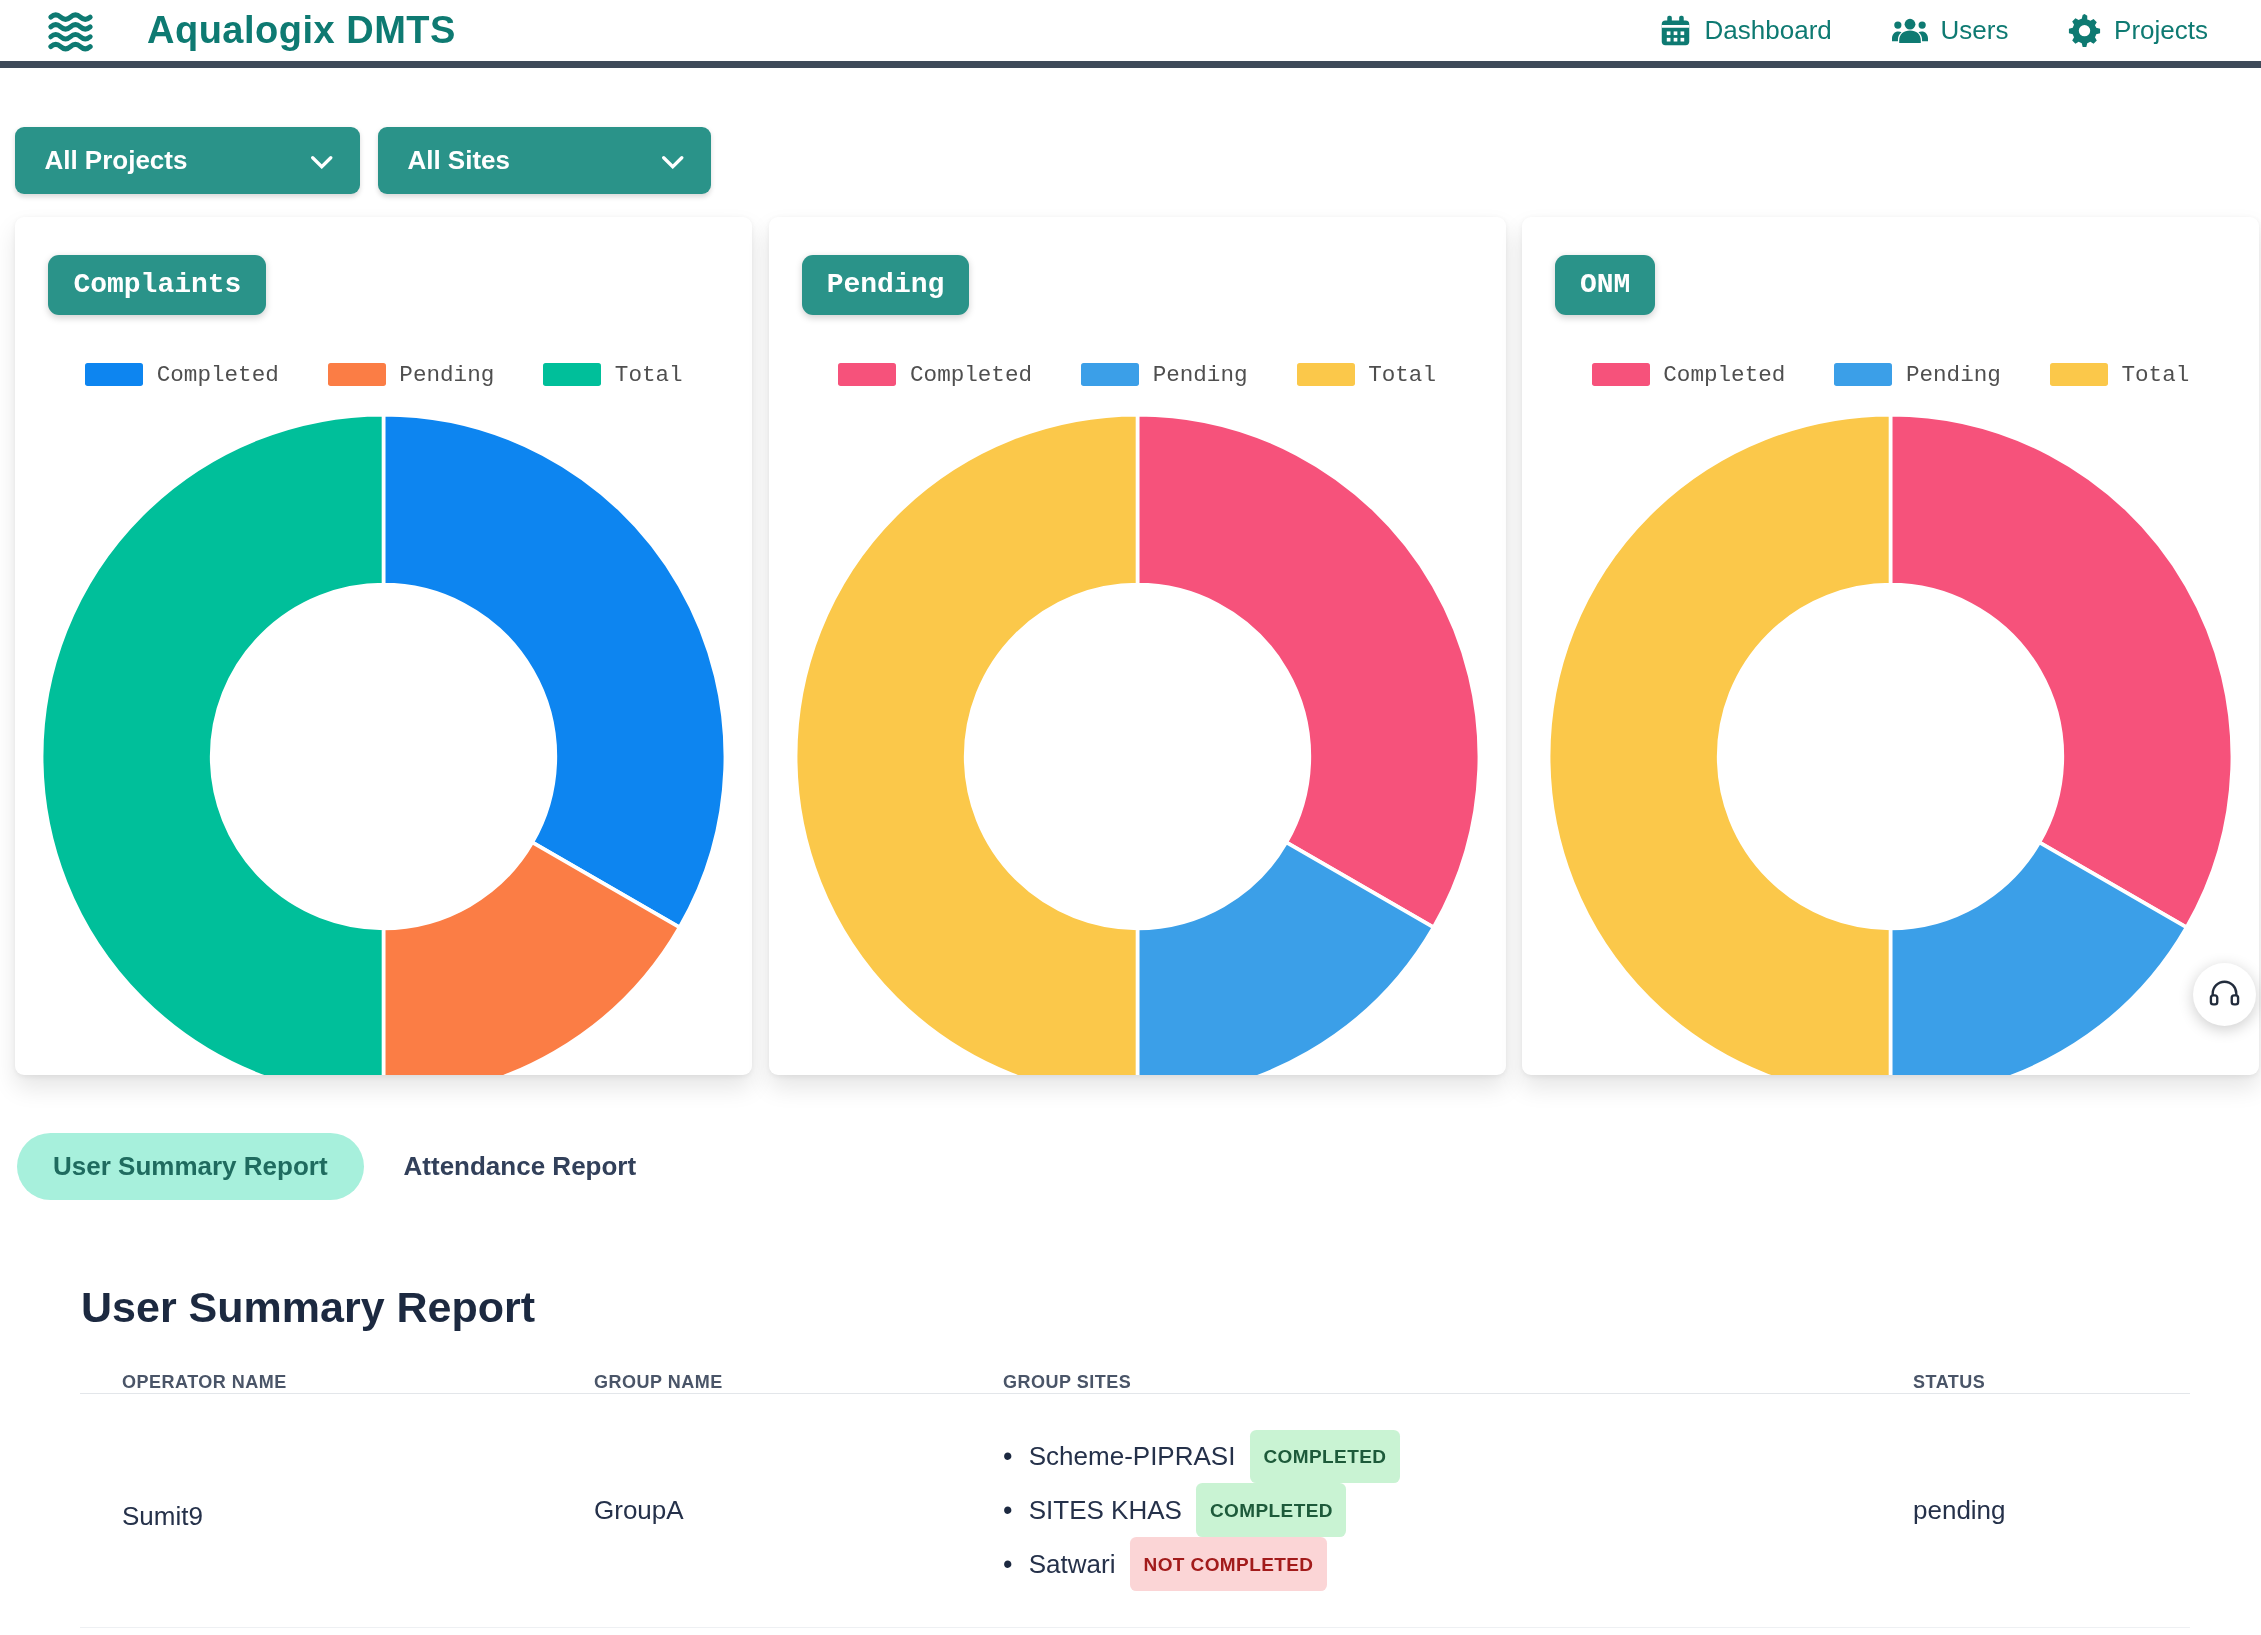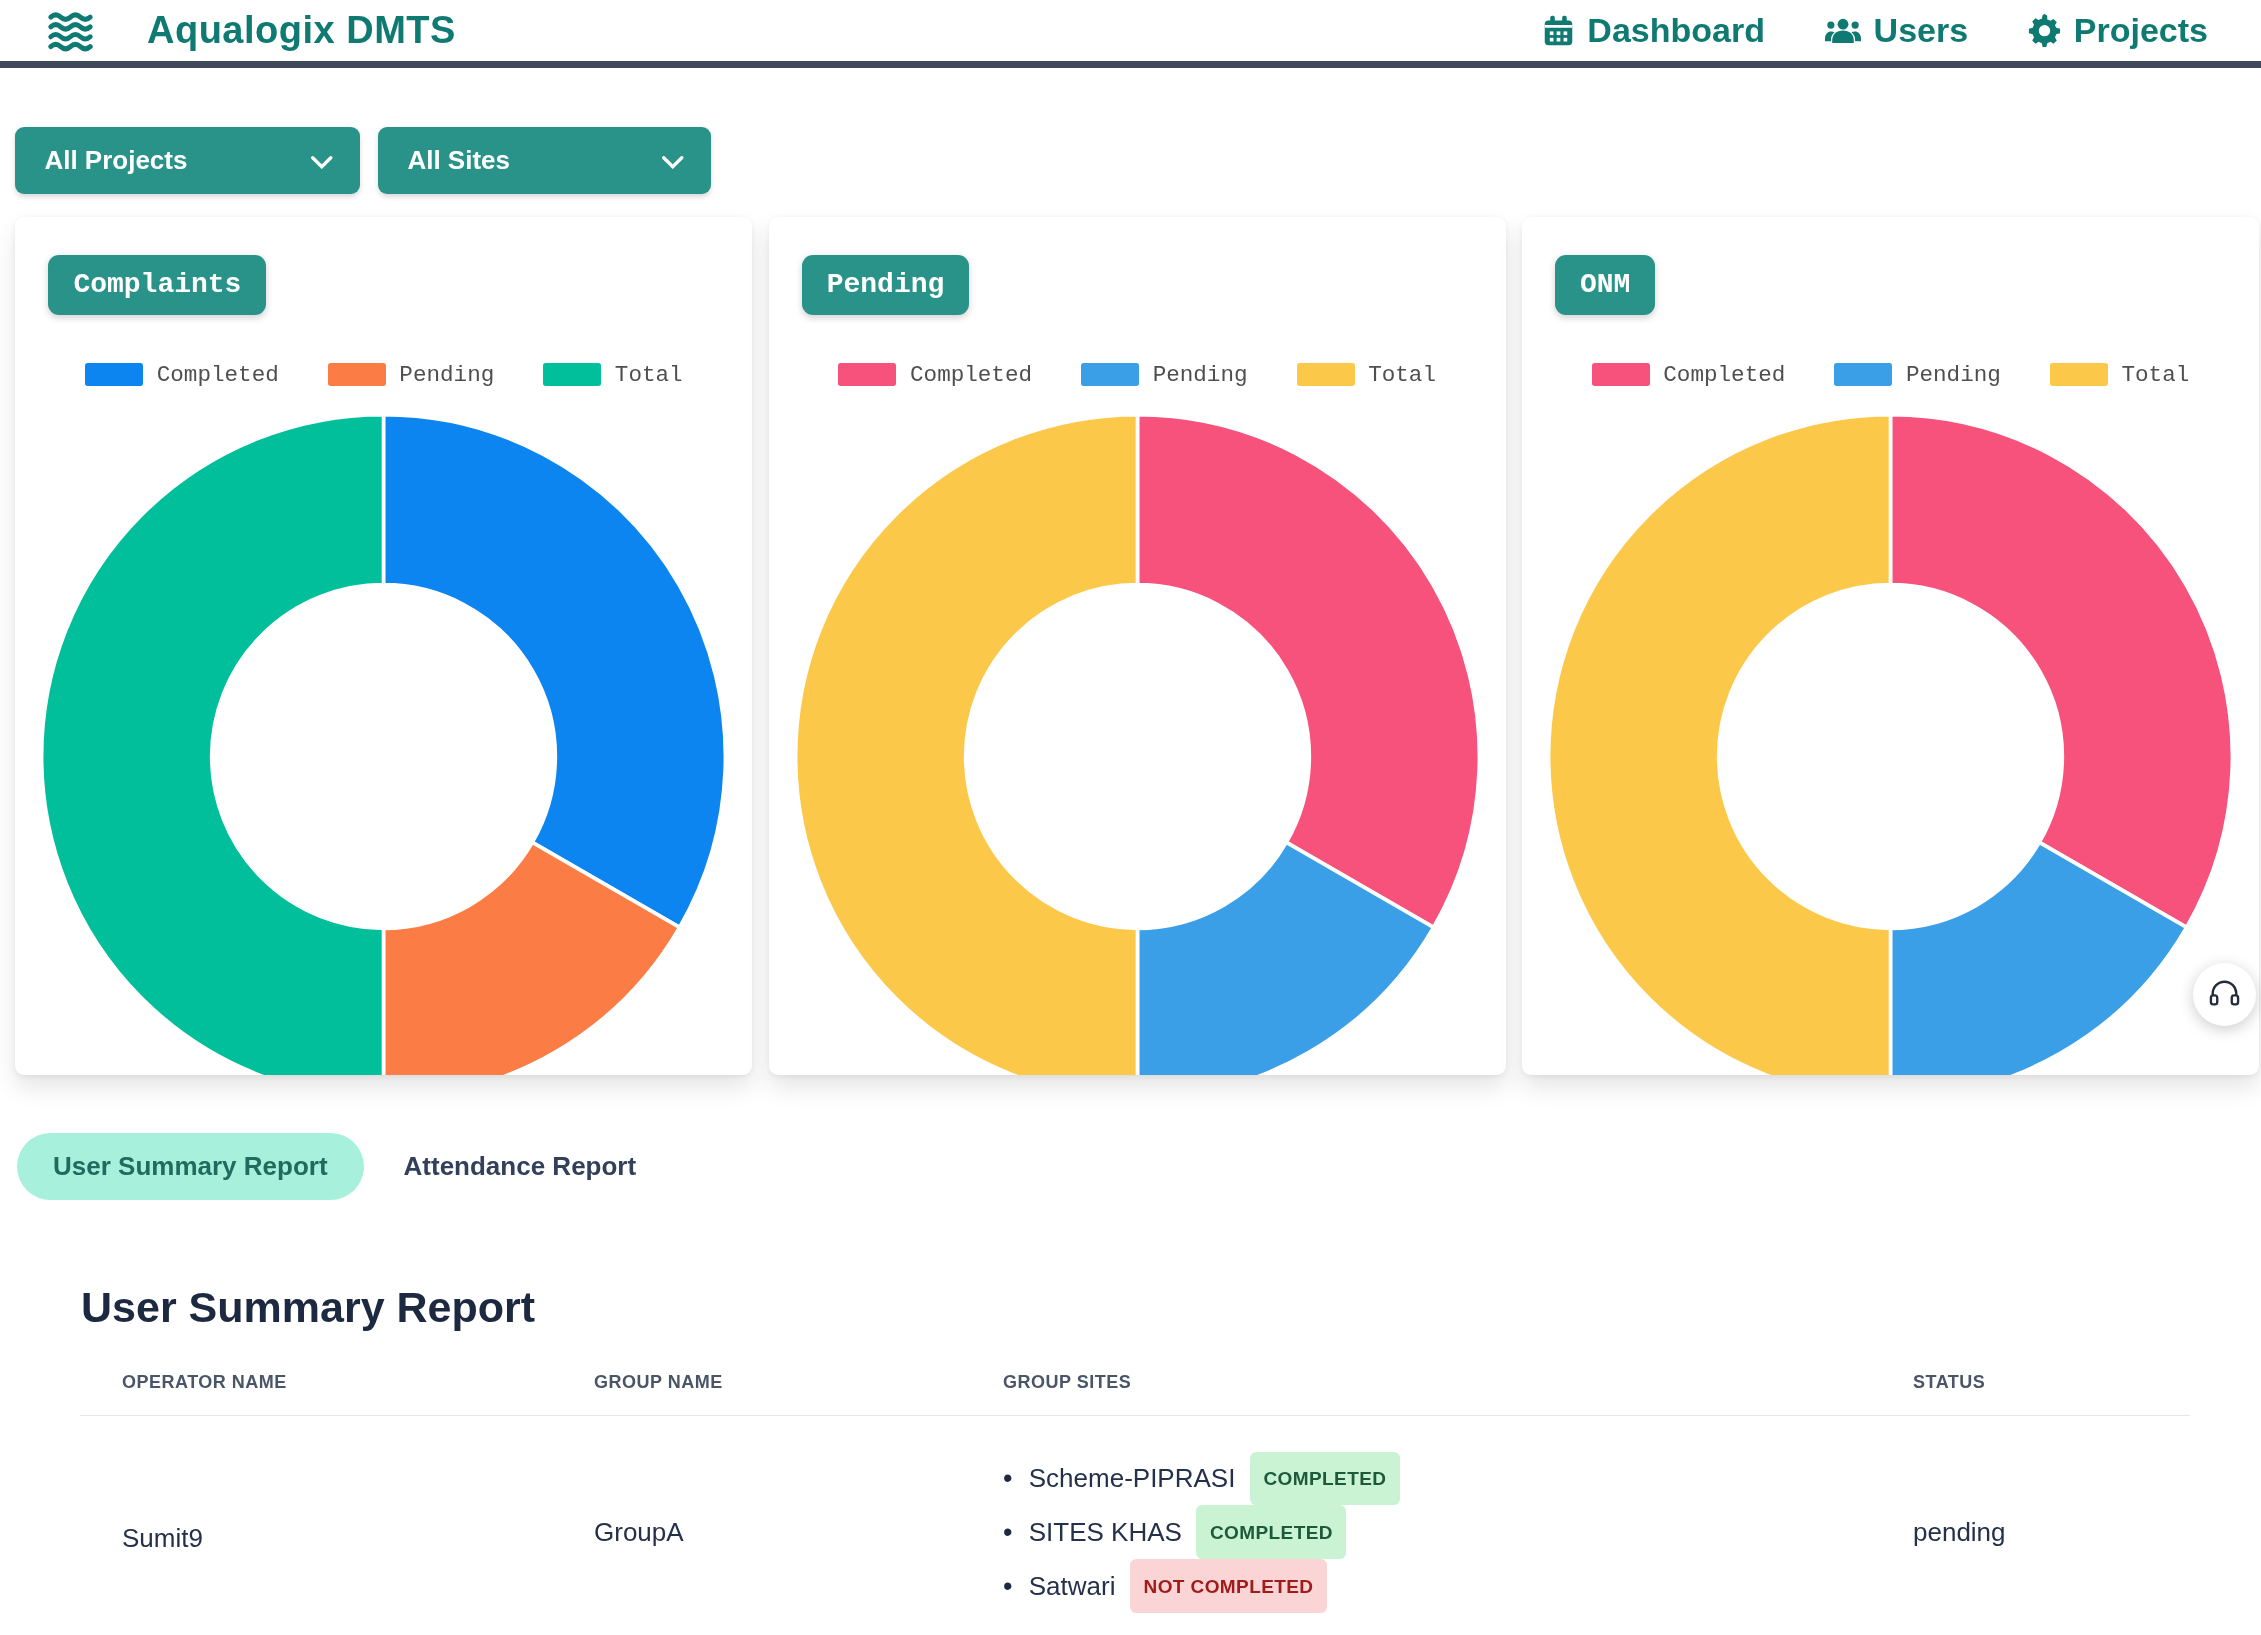--- a/index.html
+++ b/index.html
@@ -7,21 +7,21 @@
               font-family:"Liberation Sans", sans-serif; color:#25314a; position:relative; }
 
   
   .navbar { height:68px; display:flex; align-items:center; justify-content:space-between;
             padding:0 54px 0 47px; background:#ffffff; border-bottom:7.2px solid var(--topline,#3e4a59); }
   .nav-left { display:flex; align-items:center; gap:53px; }
   .logo-text { font-size:38px; font-weight:bold; color:var(--accent_dark,#0e7a72); letter-spacing:0.5px; }
   .menu-btn { cursor:pointer; display:flex; align-items:center; }
   .nav-right { display:flex; align-items:center; gap:60px; }
   .nav-item { display:flex; align-items:center; gap:12.7px; cursor:pointer;
-              color:var(--accent_dark,#0e7a72); font-size:34px; font-weight:700; }
+              color:var(--accent_dark,#0e7a72); font-size:26px; font-weight:400; }
   .nav-item svg { display:block; }
 
   
   .filters { display:flex; gap:18px; margin:59px 0 0 15.4px; }
   .dropdown { width:345px; height:67px; background:var(--accent,#2a9389); border:none; border-radius:9px;
               color:#ffffff; font-size:26px; font-weight:600; display:flex; align-items:center;
               justify-content:space-between; padding:0 27px 0 29px; cursor:pointer;
               box-shadow:0 2.7px 5.4px rgba(0,0,0,0.15); }
   .dropdown:nth-child(2){ width:333px; }
 
@@ -42,21 +42,21 @@
   
   .tabs { display:flex; align-items:center; gap:40px; margin:58px 0 0 17px; }
   .tab-pill { background:var(--tab_active_bg,#a7f0dc); color:var(--tab_active_text,#1f6b5f);
               font-size:26px; font-weight:600; padding:18px 36px; border-radius:40px; cursor:pointer; }
   .tab-plain { color:#32405a; font-size:26px; font-weight:600; cursor:pointer; }
 
   
   .report-title { margin:83px 0 0 81px; font-size:43px; font-weight:bold; color:#1c2940; }
   .table { margin:40px 72px 0 80px; }
   .thead, .trow { display:grid; grid-template-columns:514px 409px 910px 1fr; align-items:center; }
-  .thead { border-bottom:1.8px solid #e3e6ea; padding-bottom:22px; }
+  .thead { border-bottom:1.8px solid #e3e6ea; }
   .th { font-size:18px; font-weight:bold; color:#4a5568; letter-spacing:0.5px; text-transform:uppercase; }
   .th:first-child { padding-left:42px; }
   .trow { border-bottom:1.8px solid #eef0f3; padding:36px 0; font-size:26px; color:#25314a; }
   .td-operator { padding-left:42px;margin-top:12px; }
   .sites-list { list-style:none; }
   .site-line { display:flex; align-items:center; line-height:43px; white-space:nowrap; }
   .bullet { font-size:27px; margin-right:16.3px; color:#1c2940; }
   .site-name { font-size:26px; color:#25314a; }
   .status-badge { margin-left:14.5px; font-size:19px; font-weight:bold; letter-spacing:0.4px;
                   padding:5.4px 13.6px; border-radius:6.3px; text-transform:uppercase; }

